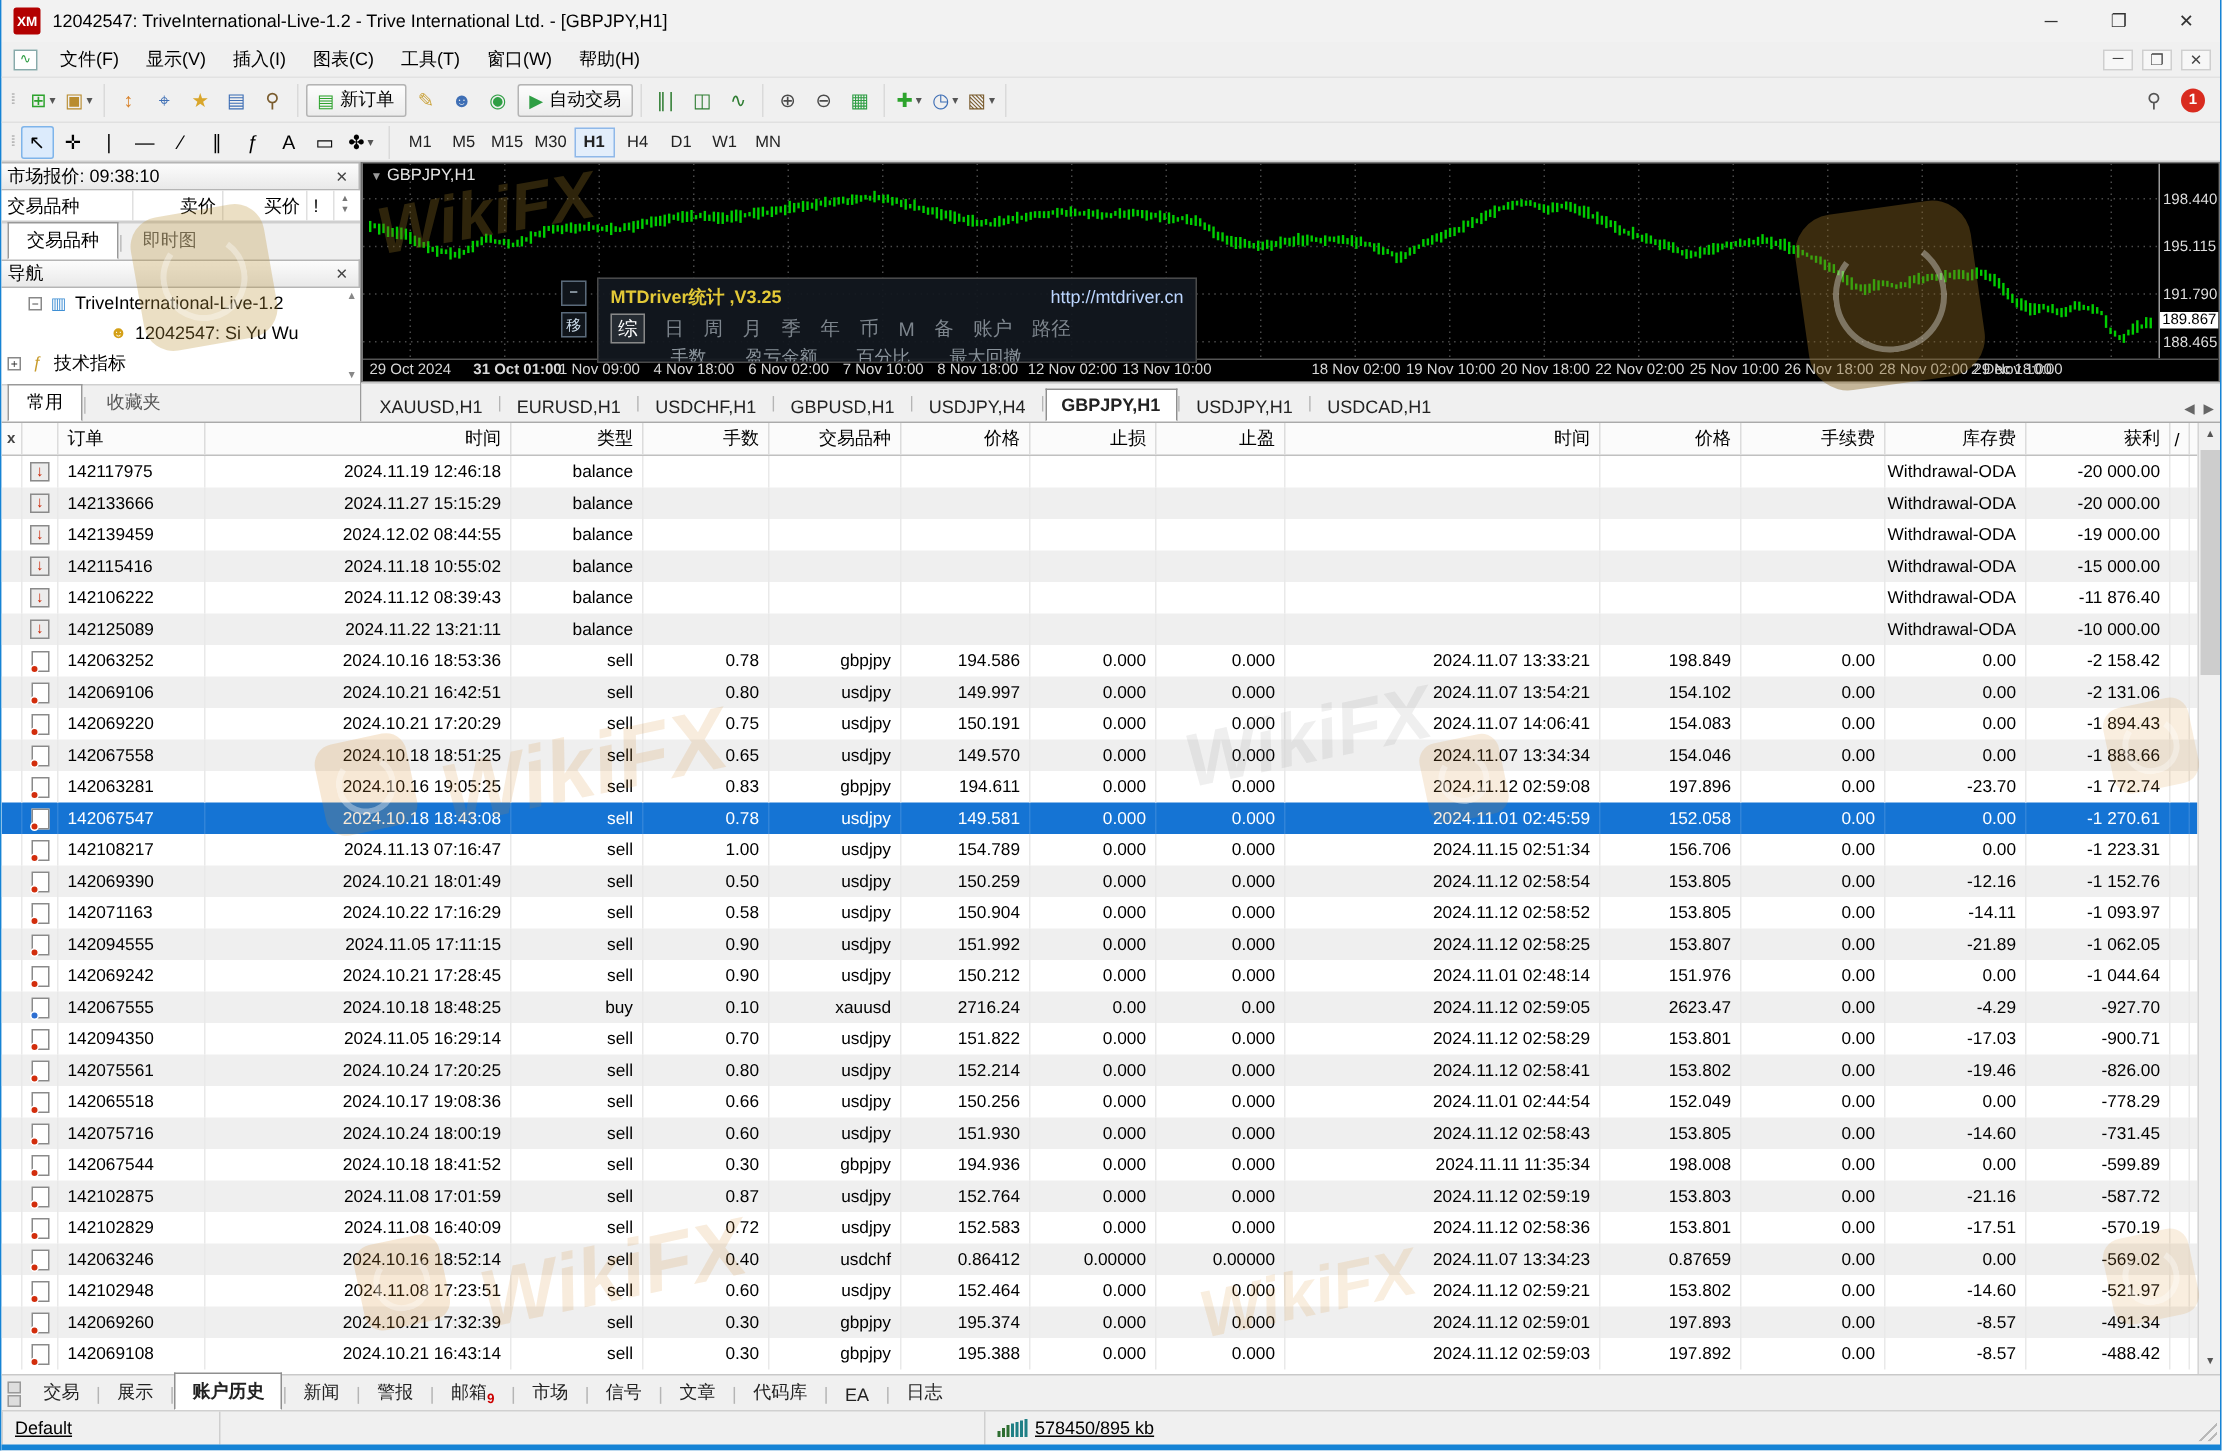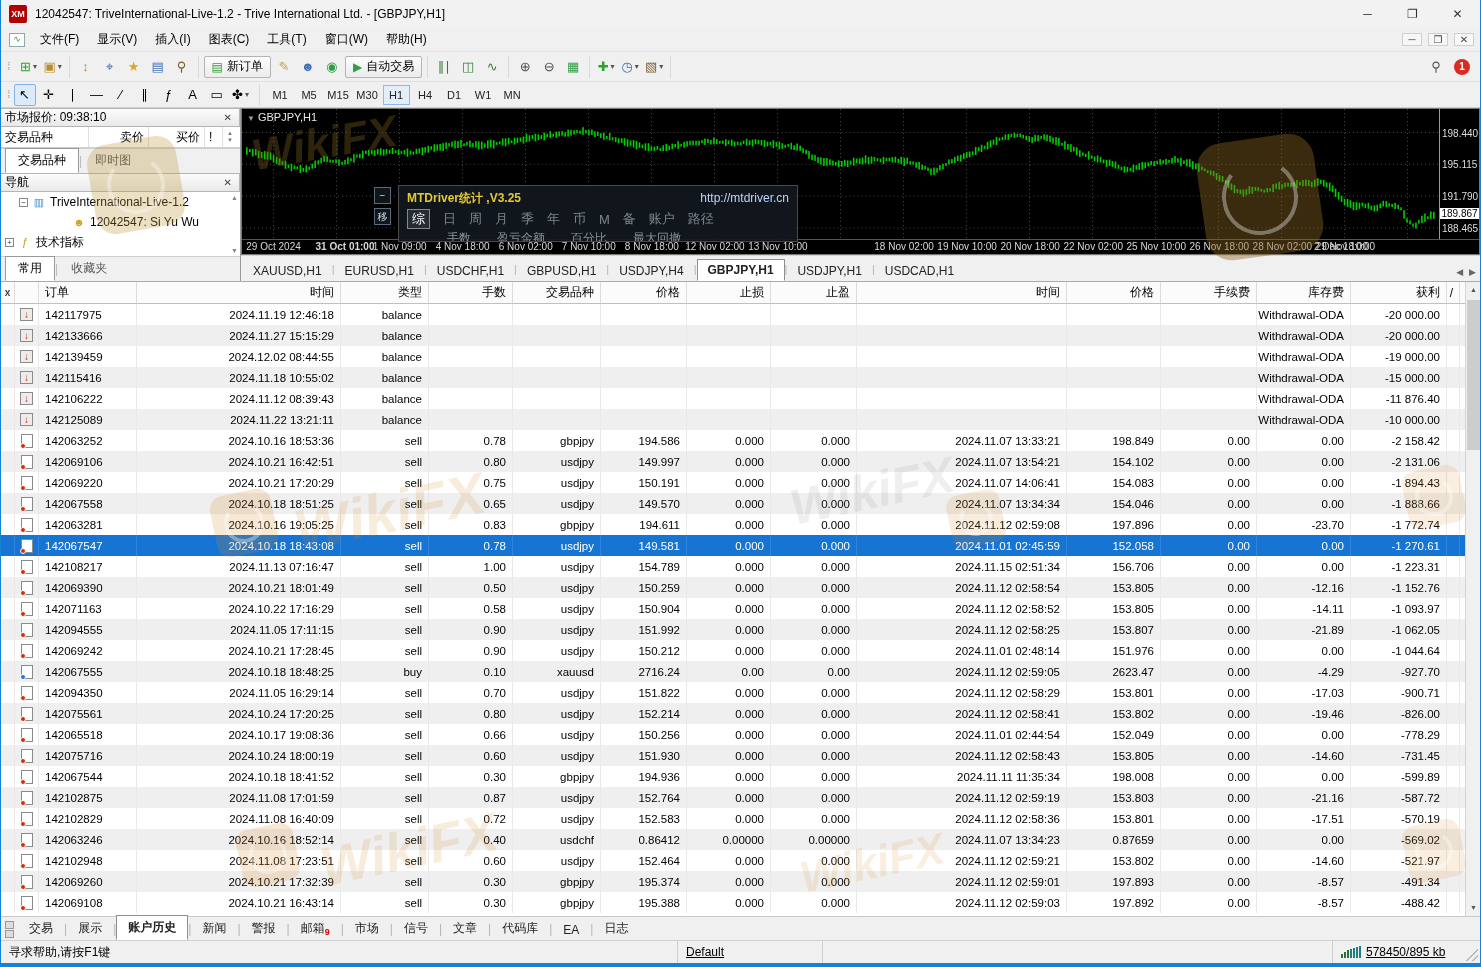--- a/index.html
+++ b/index.html
@@ -30,21 +30,21 @@
   #toolbar2 { height:26px; border-bottom:1px solid #cfcfcf; }
   .tb-handle { color:#b5b5b5; font-size:10px; letter-spacing:-2px; margin:0 4px; }
   .tb-group { display:flex; align-items:center; padding:0 4px; border-right:1px solid #dadada; height:80%; }
   .tb-btn { min-width:22px; height:22px; display:flex; align-items:center; justify-content:center;
     border:1px solid transparent; border-radius:2px; margin:0 1px; font-size:13px; cursor:default; background:transparent; }
   .tb-btn.labeled { padding:0 7px; border:1px solid #b4b4b4; background:linear-gradient(#fdfdfd,#ececec); gap:4px; font-size:12px; }
   .tb-btn.pressed { border:1px solid #7eb4ea; background:#dcebfc; }
   .tb-dd { font-size:8px; color:#555; margin-left:2px; }
   .tf-btn { min-width:27px; height:20px; display:flex; align-items:center; justify-content:center;
     font-size:11px; color:#222; border:1px solid transparent; margin:0 1px; }
-  .tf-btn.active { border:1px solid #8fb8e8; background:#e3eefb; font-weight:normal; }
+  .tf-btn.active { border:1px solid #8fb8e8; background:#e3eefb; font-weight:bold; }
   
   #main { height:173px; display:flex; flex:0 0 auto; }
   #left-panel { width:240px; display:flex; flex-direction:column; border-right:1px solid #9b9b9b; background:#f0f0f0; }
   .panel-header { height:19px; display:flex; align-items:center; background:linear-gradient(#fcfcfc,#e9e9e9);
     border:1px solid #b5b5b5; border-left:none; padding:0 4px; font-size:12px; }
   .panel-close { margin-left:auto; font-size:10px; color:#444; padding:0 3px; }
   #mw-cols { height:21px; display:grid; grid-template-columns:88px 60px 56px 18px 14px; background:#fff; border-bottom:1px solid #cfcfcf; align-items:center; font-size:12px;}
   #mw-cols .c { padding:0 4px; border-right:1px solid #e0e0e0; height:100%; display:flex; align-items:center; }
   #mw-cols .c.r { justify-content:flex-end; }
   #mw-scroll { display:flex; flex-direction:column; align-items:center; font-size:6px; color:#777; line-height:7px; }
@@ -1542,21 +1542,20 @@
     <span class="btab-sep">|</span>
     <span class="btab">文章</span>
     <span class="btab-sep">|</span>
     <span class="btab">代码库</span>
     <span class="btab-sep">|</span>
     <span class="btab">EA</span>
     <span class="btab-sep">|</span>
     <span class="btab">日志</span>
   </div>
 <div id="statusbar">
-  <span id="status-help">寻求帮助,请按F1键</span>
   <span class="st-cell" id="st-default">Default</span>
   <span class="st-cell" id="st-blank"></span>
   <span class="st-cell" id="st-conn">
     <span id="conn-bars">
         <i style="height: 4px; background: rgb(46, 110, 49);"></i>
         <i style="height: 6px; background: rgb(46, 110, 49);"></i>
         <i style="height: 8px; background: rgb(46, 110, 49);"></i>
         <i style="height: 9px; background: rgb(31, 127, 133);"></i>
         <i style="height: 10px; background: rgb(31, 127, 133);"></i>
         <i style="height: 11px; background: rgb(31, 127, 133);"></i>

